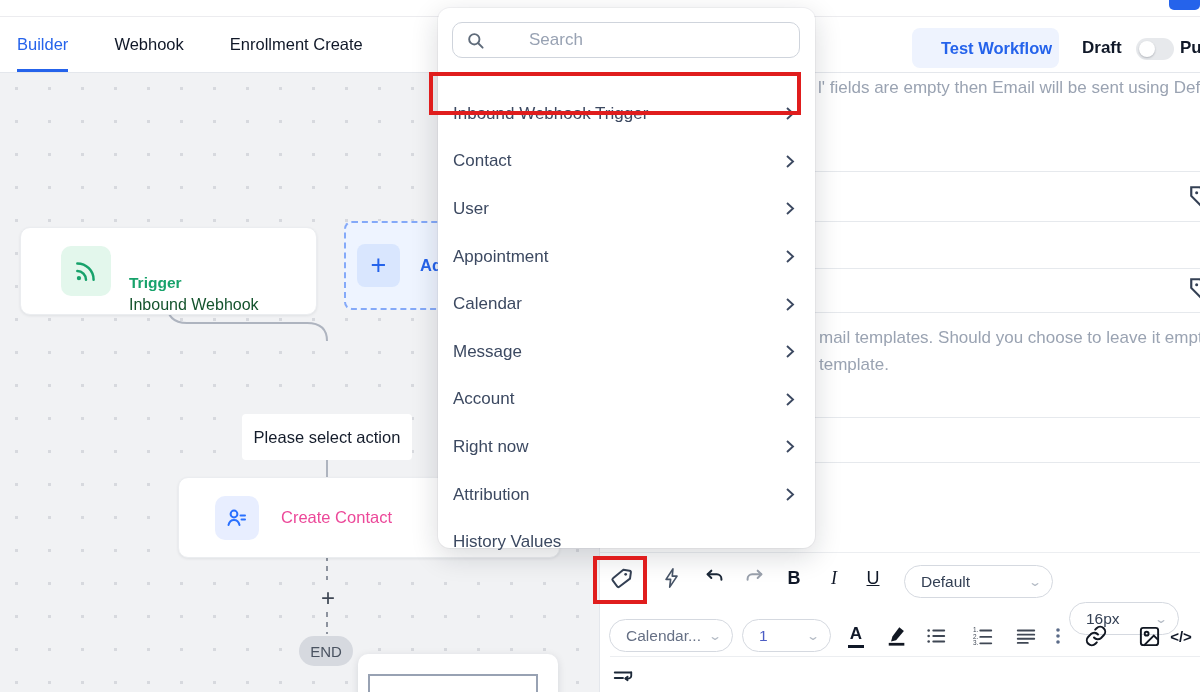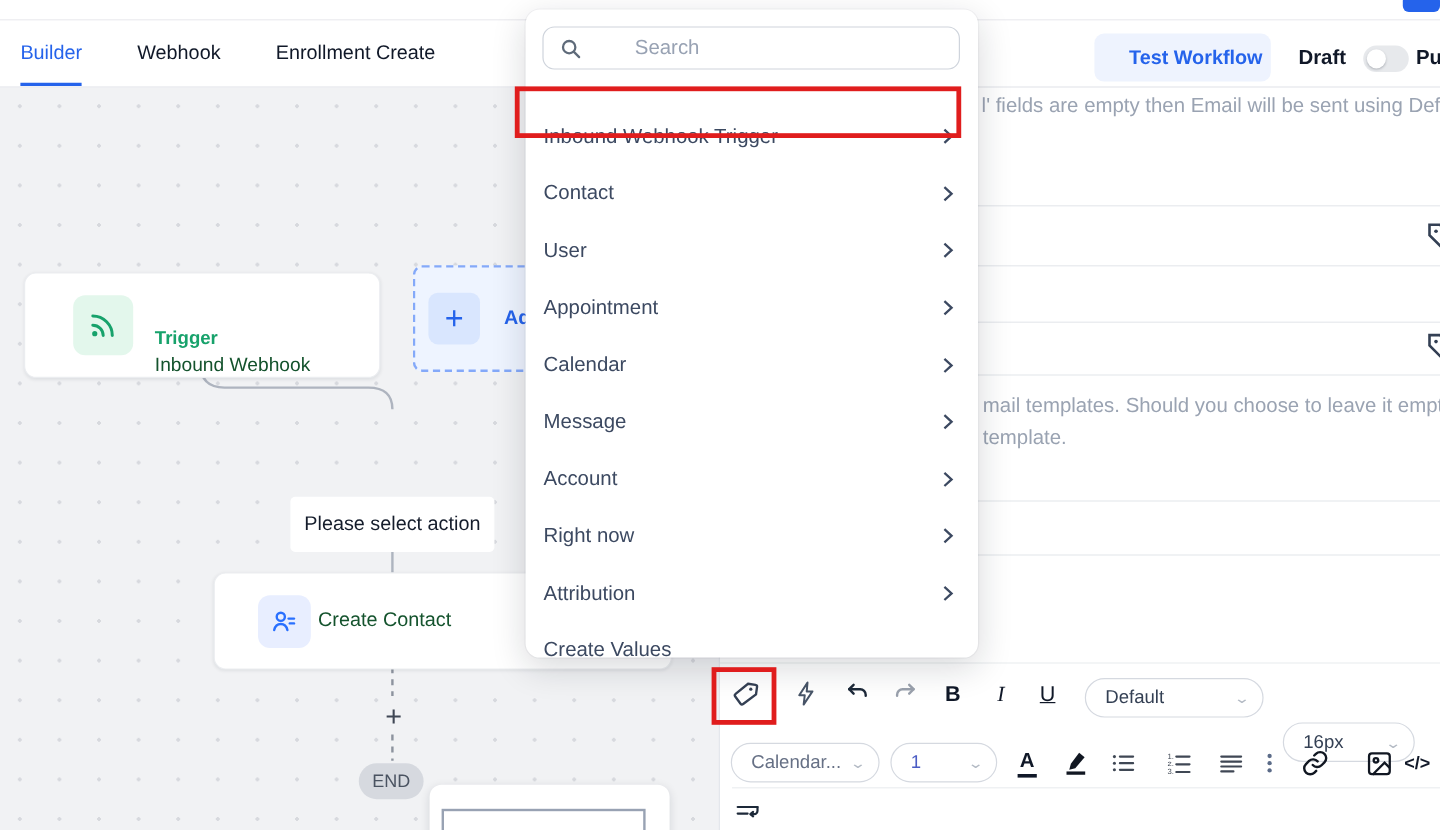--- a/index.html
+++ b/index.html
@@ -39,21 +39,21 @@
   .trig-sub{font-size:16px;color:#14532d;margin-top:4px;}
   #add-box{left:344px;top:149px;width:170px;height:85px;background:#eef4ff;
      border:2px dashed #84a9f9;border-radius:8px;display:flex;align-items:center;cursor:pointer;position:absolute;}
   #add-box .plus-sq{width:43px;height:43px;margin-left:11px;border-radius:8px;background:#d9e6fe;
      display:flex;align-items:center;justify-content:center;color:#2563eb;font-size:27px;font-weight:400;}
   #add-box .add-lbl{margin-left:20px;color:#2563eb;font-size:16.5px;font-weight:700;}
   #action-label{position:absolute;left:242px;top:342px;width:170px;height:46px;background:#fff;border-radius:4px;
      display:flex;align-items:center;justify-content:center;font-size:16.5px;color:#141c2b;}
   #contact-node{left:178px;top:405px;width:380px;height:79px;}
   #contact-node .node-icon{width:44px;height:44px;margin-left:36px;background:#e8eeff;}
-  #contact-node .txt{margin-left:6px;font-size:16.5px;color:#14532d;}
+  #contact-node .txt{margin-left:22px;font-size:16.5px;color:#ec4899;}
   #plus-glyph{position:absolute;left:317px;top:512px;width:22px;text-align:center;
      font-size:24px;color:#3f4754;cursor:pointer;}
   #end-pill{position:absolute;left:299px;top:564px;width:54px;height:30px;border-radius:15px;
      background:#d6d9df;display:flex;align-items:center;justify-content:center;
      font-size:15px;font-weight:400;color:#4a5361;}
   #bottom-card{position:absolute;left:358px;top:582px;width:200px;height:120px;background:#fff;
      border-radius:10px;box-shadow:0 2px 8px rgba(16,24,40,.12);}
   #bottom-card .inner-rect{position:absolute;left:10px;top:20px;width:166px;height:60px;
      border:2px solid #98a2b3;background:#fff;}
 
@@ -358,21 +358,21 @@
             <path d="M2 2l6 5.5L2 13"></path>
           </svg>
         </div>
       <div class="menu-item">
           <span>Attribution</span>
           <svg width="10" height="15" viewBox="0 0 10 15" fill="none" stroke="#3c4961" stroke-width="1.9">
             <path d="M2 2l6 5.5L2 13"></path>
           </svg>
         </div>
       <div class="menu-item">
-          <span>Create Values</span>
+          <span>History Values</span>
         </div>
     </div>
   </div>
 
   <div class="red-box" id="red-box-menu"></div>
   <div class="red-box" id="red-box-tag"></div>
 
 </div>
 
 </body></html>

